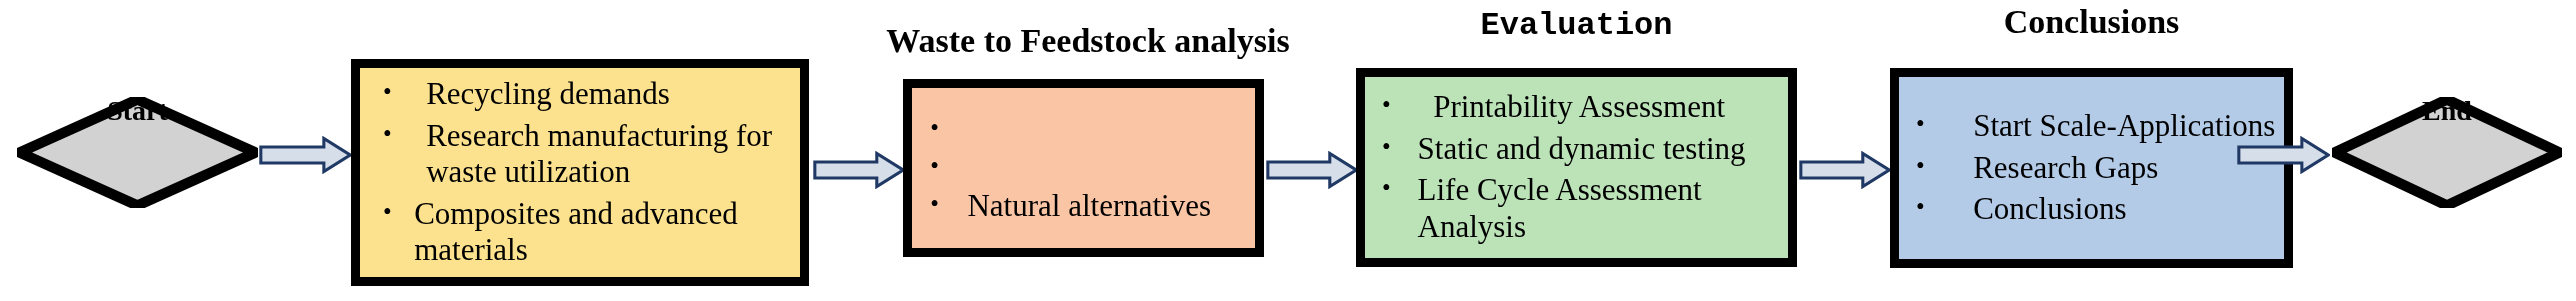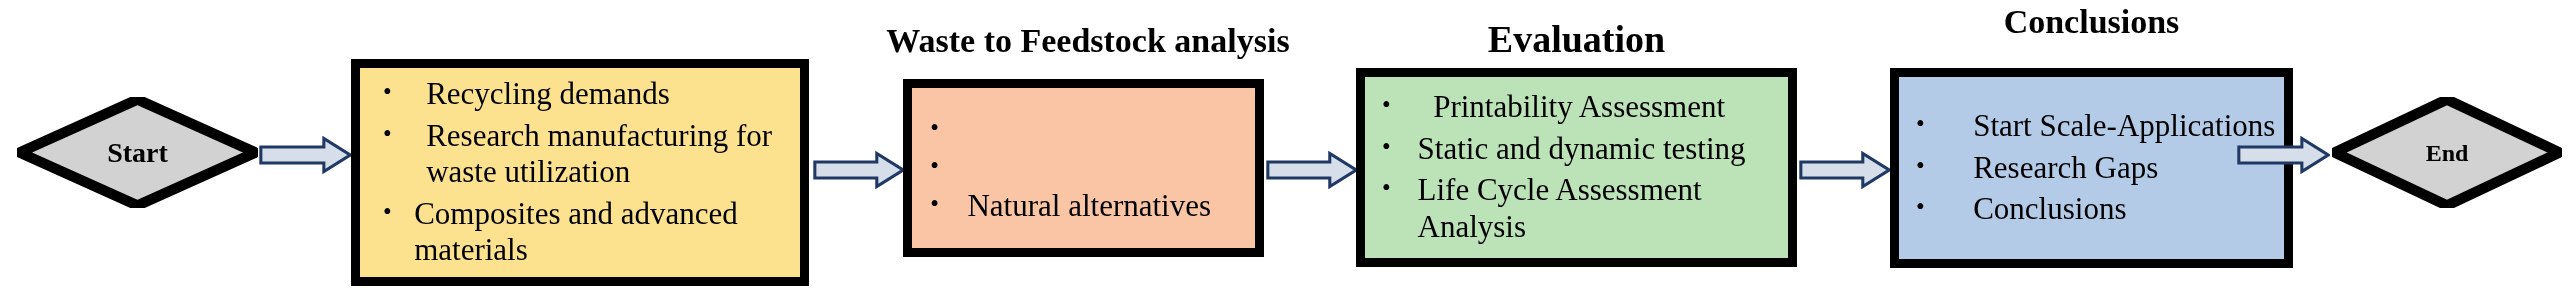--- a/index.html
+++ b/index.html
@@ -28,21 +28,20 @@
     white-space: nowrap;
     text-align: center;
     line-height: 1.0;
     letter-spacing: 0px;
   }
 
   
   .terminator {
     position: absolute;
     display: flex;
-    align-items: center;
     justify-content: center;
   }
   .terminator svg {
     position: absolute;
     left: 0;
     top: 0;
     width: 100%;
     height: 100%;
   }
   .terminator .term-label {
@@ -96,21 +95,21 @@
   }
 </style>
 </head>
 <body>
 
 <div id="canvas">
 
 
   <div class="stage-title" style="left:856px; top:24.4px; width:464px; font-size:34px;">Waste to Feedstock analysis</div>
 
-  <div class="stage-title" style="left:1356px; top:20px; width:441px; font-size:38px;">Evaluation</div>
+  <div class="stage-title" style="left:1356px; top:10px; width:441px; font-size:32px;font-family:Liberation Mono, monospace;">Evaluation</div>
 
   <div class="stage-title" style="left:1890px; top:4.9px; width:403px; font-size:34px;">Conclusions</div>
 
   <div class="terminator" style="left:17px; top:97px; width:241px; height:111px;">
     <svg viewBox="0 0 394 182" preserveAspectRatio="none">
       <polygon points="197,4 390,91 197,178 4,91" fill="#D2D2D2" stroke="#000000" stroke-width="17" stroke-linejoin="miter"></polygon>
     </svg>
     <span class="term-label" style="font-size:28px;">Start</span>
   </div>
 
@@ -207,17 +206,17 @@
   <div class="flow-arrow" style="left:2237px; top:136px; width:93px; height:38px;">
     <svg viewBox="0 0 152 62" preserveAspectRatio="none">
       <polygon points="3,18 106,18 106,4 149,31 106,58 106,44 3,44" fill="#D6DEEA" stroke="#1F3864" stroke-width="5" stroke-linejoin="miter"></polygon>
     </svg>
   </div>
 
   <div class="terminator" style="left:2332px; top:97px; width:230px; height:111px;">
     <svg viewBox="0 0 376 182" preserveAspectRatio="none">
       <polygon points="188,4 372,91 188,178 4,91" fill="#D2D2D2" stroke="#000000" stroke-width="17" stroke-linejoin="miter"></polygon>
     </svg>
-    <span class="term-label" style="font-size:24px;">End</span>
+    <span class="term-label" style="font-size:28px;">End</span>
   </div>
 
 </div>
 
 
 </body></html>

